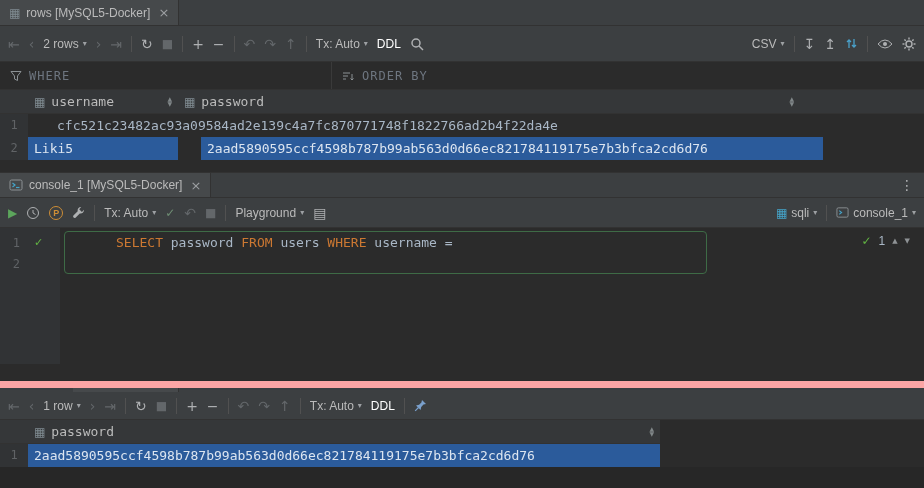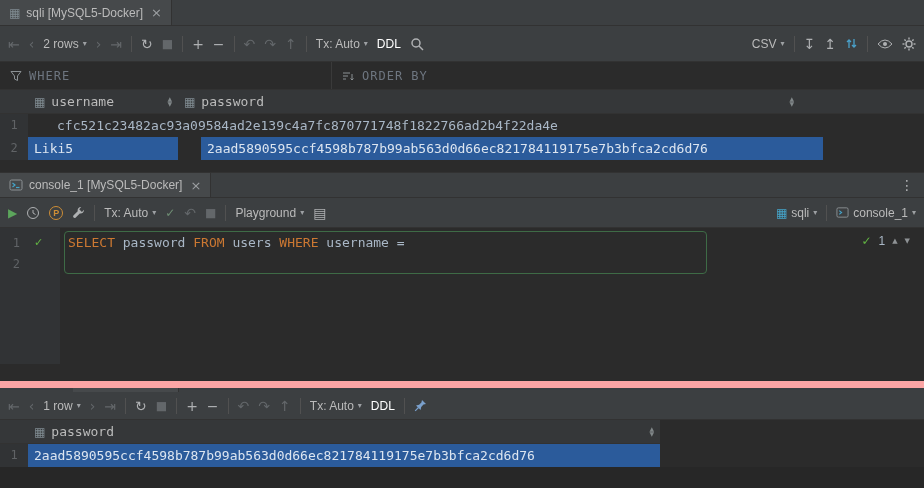--- a/index.html
+++ b/index.html
@@ -65,21 +65,21 @@
   #rrow  { width: 660px; right: auto; }
 
   
   #editor { background: #2B2B2B; font-family: "DejaVu Sans Mono", monospace; font-size: 13px; }
   .ed-gutter { position: absolute; left: 0; top: 0; bottom: 0; width: 60px; background: #313335; }
   .lnrow { display: flex; align-items: center; height: 21px; padding-left: 6px; }
   .ed-gutter { padding-top: 4px; }
   .ln { width: 14px; text-align: right; color: #606366; font-size: 12px; }
   .runcheck { color: #62B543; font-size: 11px; margin-left: 14px; font-family: "DejaVu Sans", sans-serif; }
   .ed-code { position: absolute; left: 60px; top: 4px; right: 0; bottom: 0; padding-left: 8px; }
-  .codeline { height: 21px; line-height: 21px; white-space: pre; }
+  .codeline { height: 21px; line-height: 21px; white-space: pre; margin-left: 48px; }
   .kw { color: #CC7832; }
   .str { color: #6A8759; }
   .cmt { color: #808080; }
   .stmt-box { position: absolute; left: 64px; top: 3px; width: 643px; height: 43px; border: 1px solid #3E6B46; border-radius: 4px; pointer-events: none; }
   .exec { position: absolute; right: 14px; top: 6px; display: flex; align-items: center; gap: 7px; font-family: "Liberation Sans", sans-serif; }
   .execcheck { color: #62B543; font-size: 12px; font-family: "DejaVu Sans", sans-serif; }
   .execcount { color: #A9B7C6; font-size: 12px; }
   .mini { font-family: "DejaVu Sans", sans-serif; font-size: 7px; color: #8E9295; }
 
   
@@ -100,21 +100,21 @@
   #bgap   { top: 467px; height: 21px; background: #272727; }
 
   svg { display: block; }
 </style>
 </head>
 <body>
 
 <div class="sec tabbar" id="tb1">
   <div class="tab active">
     <span class="glyph grid-ic">▦</span>
-    <span>sqli [MySQL5-Docker]</span>
+    <span>rows [MySQL5-Docker]</span>
     <span class="close glyph">×</span>
   </div>
 </div>
 
 <div class="sec toolbar" id="tlb1">
   <span class="icon dim">⇤</span>
   <span class="icon dim">‹</span>
   <span class="dd">
     <span>2 rows</span>
       <span class="chev">▾</span>

